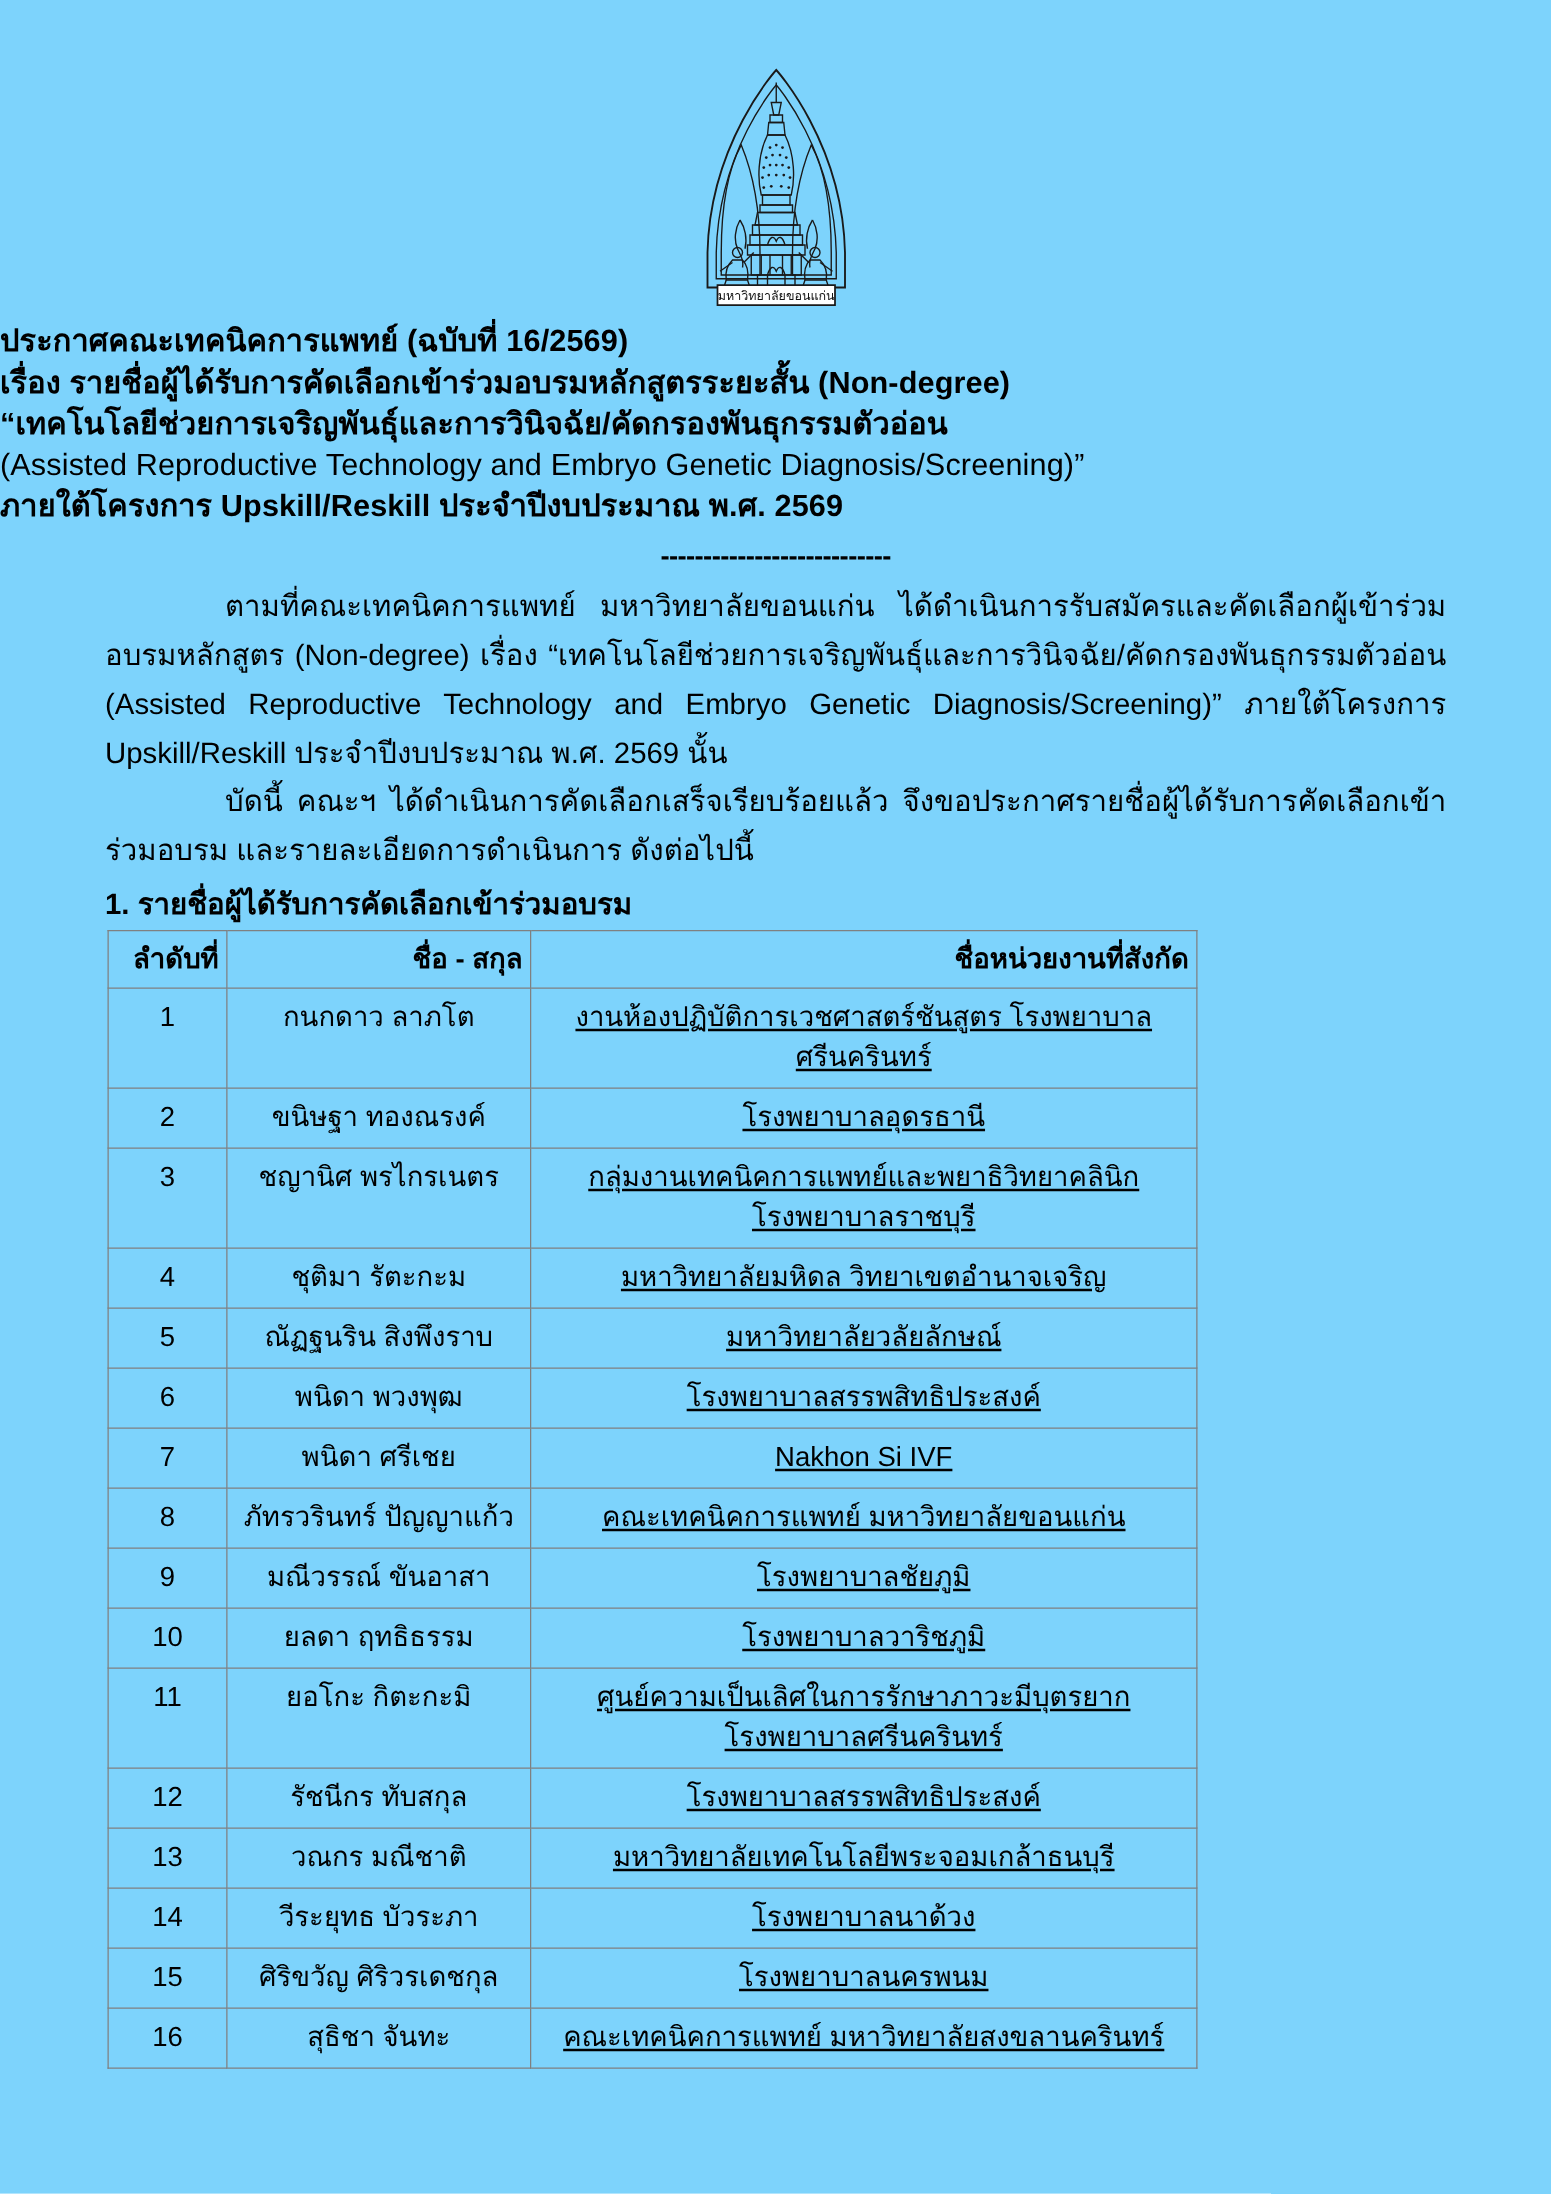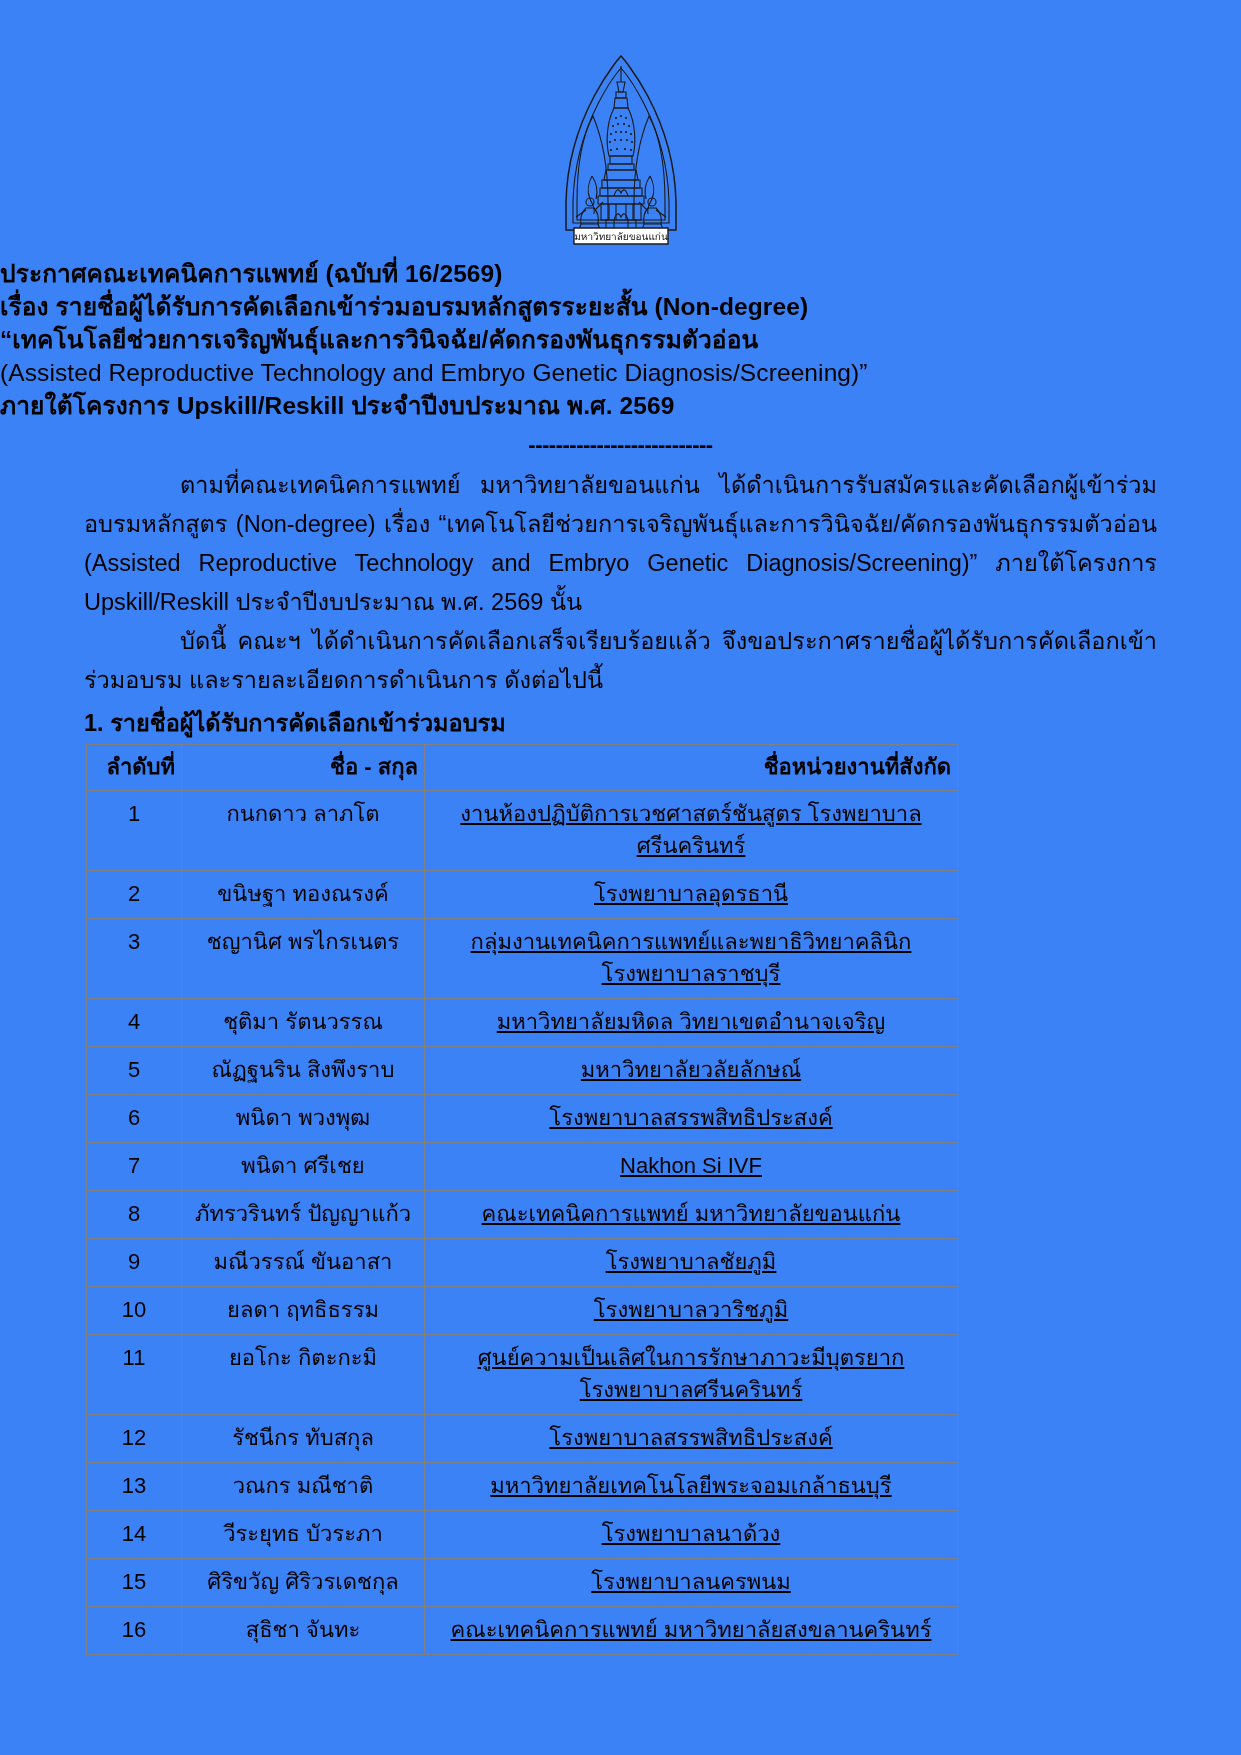--- a/index.html
+++ b/index.html
@@ -10,21 +10,21 @@
   }
   body {
     font-family: "Liberation Sans", "DejaVu Sans", sans-serif;
     color: #000000;
   }
   .page {
     position: relative;
     width: 1241px;
     height: 1755px;
     margin: 0 auto;
-    background: #3b82f6;
+    background: #7dd3fc;
     box-sizing: border-box;
     overflow: hidden;
   }
 
   
   .logo-wrap {
     width: 100%;
     display: flex;
     justify-content: center;
     padding-top: 52px;
@@ -253,21 +253,21 @@
         <tr>
           <td class="no">3</td>
           <td class="name">ชญานิศ  พรไกรเนตร</td>
           <td class="org">
             <span class="ln">กลุ่มงานเทคนิคการแพทย์และพยาธิวิทยาคลินิก</span>
             <span class="ln">โรงพยาบาลราชบุรี</span>
           </td>
         </tr>
         <tr>
           <td class="no">4</td>
-          <td class="name">ชุติมา รัตนวรรณ</td>
+          <td class="name">ชุติมา รัตะกะม</td>
           <td class="org">
             <span class="ln">มหาวิทยาลัยมหิดล วิทยาเขตอำนาจเจริญ</span>
           </td>
         </tr>
         <tr>
           <td class="no">5</td>
           <td class="name">ณัฏฐนริน สิงพึงราบ</td>
           <td class="org">
             <span class="ln">มหาวิทยาลัยวลัยลักษณ์</span>
           </td>

